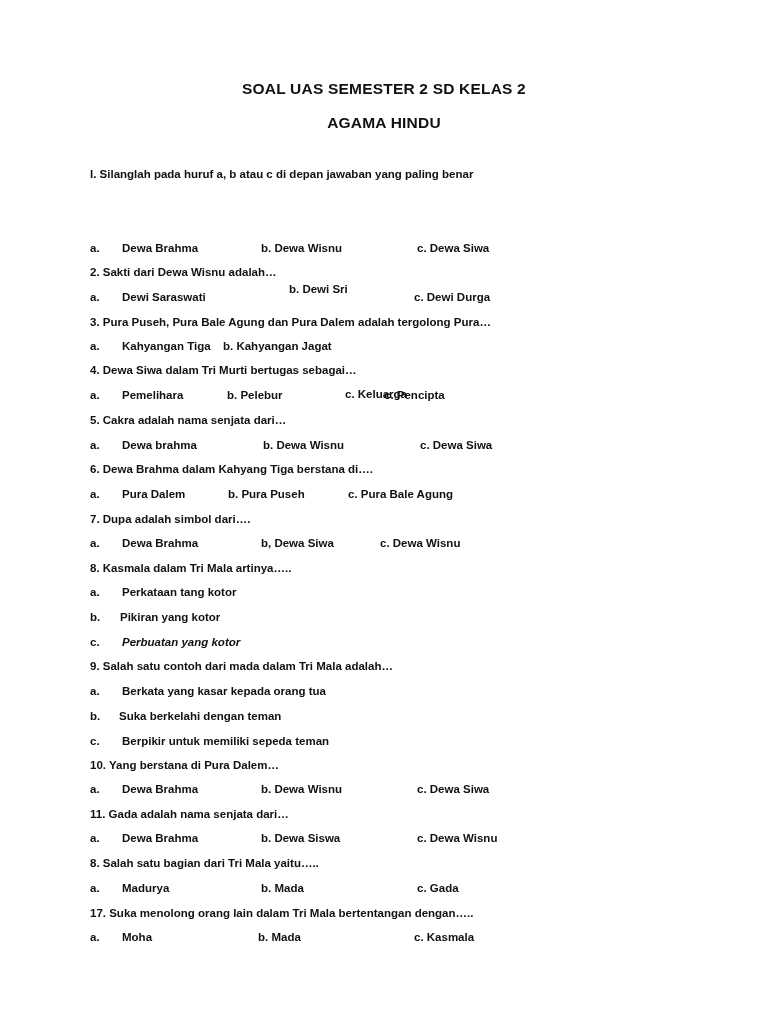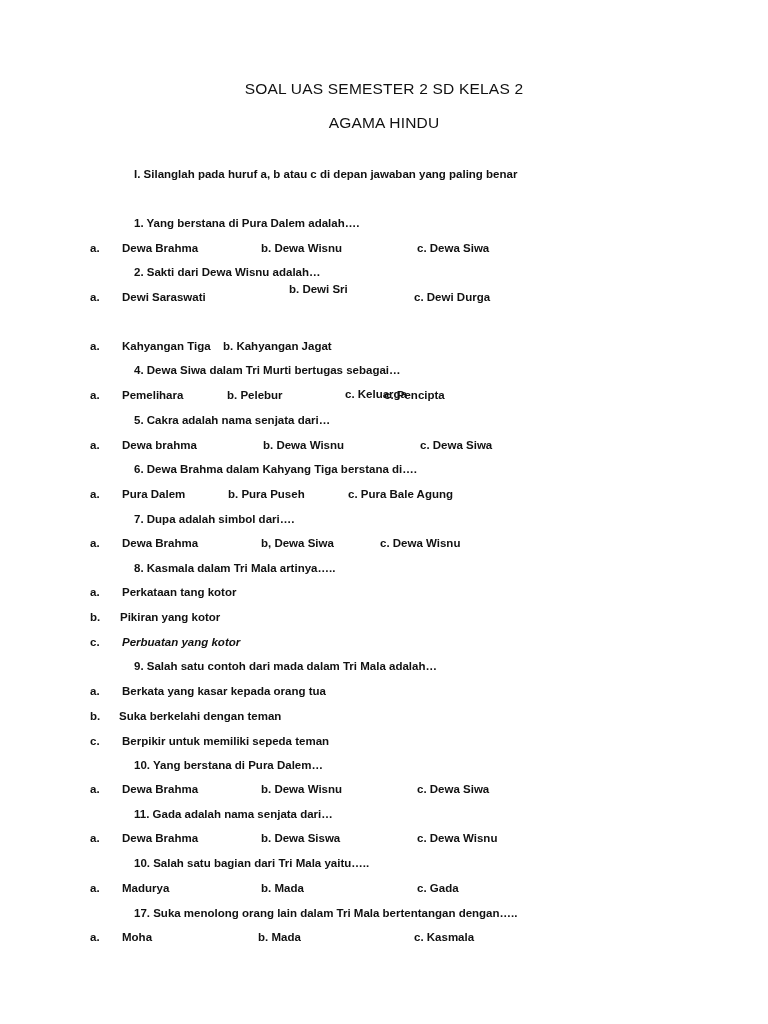--- a/index.html
+++ b/index.html
@@ -1,44 +1,44 @@
 <!DOCTYPE html>
 <html><head>
   <meta charset="utf-8">
   <style>
     html, body { margin: 0; padding: 0; background: #ffffff; }
     body { width: 768px; height: 1024px; position: relative; overflow: hidden;
            font-family: "Liberation Sans", "DejaVu Sans", sans-serif; color: #111111; }
     .page { position: absolute; left: 0; top: 0; width: 768px; height: 1024px; background: #ffffff; }
-    .title { position: absolute; left: 0; width: 768px; text-align: center; font-weight: normal;
+    .title { position: absolute; left: 0; width: 768px; text-align: center; font-weight: bold;
              font-size: 15.5px; letter-spacing: 0.2px; }
     .line { position: absolute; left: 90px; font-size: 11.5px; font-weight: bold; white-space: nowrap;
-            line-height: 14px; margin-left: 44px; }
+            line-height: 14px; }
     .opt { position: absolute; font-size: 11.5px; font-weight: bold; white-space: nowrap; line-height: 14px; }
   </style>
 </head>
 <body>
 
 <div class="page">
   <div class="title" style="top:80px;">SOAL UAS SEMESTER 2 SD KELAS 2</div>
   <div class="title" style="top:114px;">AGAMA HINDU</div>
   <div class="line" style="top:167px;">I. Silanglah pada huruf a, b atau c di depan jawaban yang paling benar</div>
 
-  <div class="line" style="top:216px;">1.  Yang berstana di Pura Dalem adalah….</div>
   <div class="opt" style="top:241px;left:90px;">a.</div>
   <div class="opt" style="top:241px;left:122px;">Dewa Brahma</div>
   <div class="opt" style="top:241px;left:261px;">b.  Dewa Wisnu</div>
   <div class="opt" style="top:241px;left:417px;">c.  Dewa Siwa</div>
 
   <div class="line" style="top:265px;">2. Sakti dari Dewa Wisnu adalah…</div>
   <div class="opt" style="top:290px;left:90px;">a.</div>
   <div class="opt" style="top:290px;left:122px;">Dewi Saraswati</div>
   <div class="opt" style="top:282px;left:261px;padding-left:28px;">b.  Dewi Sri</div>
   <div class="opt" style="top:290px;left:414px;">c.  Dewi Durga</div>
 
+  <div class="line" style="top:315px;">3. Pura Puseh, Pura Bale Agung  dan Pura Dalem adalah tergolong Pura…</div>
   <div class="opt" style="top:339px;left:90px;">a.</div>
   <div class="opt" style="top:339px;left:122px;">Kahyangan Tiga</div>
   <div class="opt" style="top:339px;left:223px;">b. Kahyangan Jagat</div>
   <div class="opt" style="top:339px;left:345px;margin-top:48px;">c. Keluarga</div>
 
   <div class="line" style="top:363px;">4. Dewa Siwa dalam Tri Murti bertugas sebagai…</div>
   <div class="opt" style="top:388px;left:90px;">a.</div>
   <div class="opt" style="top:388px;left:122px;">Pemelihara</div>
   <div class="opt" style="top:388px;left:227px;">b.  Pelebur</div>
   <div class="opt" style="top:388px;left:384px;">c.  Pencipta</div>
@@ -82,21 +82,21 @@
   <div class="opt" style="top:782px;left:122px;">Dewa Brahma</div>
   <div class="opt" style="top:782px;left:261px;">b.  Dewa Wisnu</div>
   <div class="opt" style="top:782px;left:417px;">c. Dewa Siwa</div>
 
   <div class="line" style="top:807px;">11.  Gada adalah nama senjata dari…</div>
   <div class="opt" style="top:831px;left:90px;">a.</div>
   <div class="opt" style="top:831px;left:122px;">Dewa Brahma</div>
   <div class="opt" style="top:831px;left:261px;">b. Dewa Siswa</div>
   <div class="opt" style="top:831px;left:417px;">c. Dewa Wisnu</div>
 
-  <div class="line" style="top:856px;">10.  Salah satu bagian dari Tri Mala yaitu…..</div>
+  <div class="line" style="top:856px;">8.  Salah satu bagian dari Tri Mala yaitu…..</div>
   <div class="opt" style="top:881px;left:90px;">a.</div>
   <div class="opt" style="top:881px;left:122px;">Madurya</div>
   <div class="opt" style="top:881px;left:261px;">b.  Mada</div>
   <div class="opt" style="top:881px;left:417px;">c. Gada</div>
 
   <div class="line" style="top:906px;">17.  Suka menolong orang lain dalam Tri Mala bertentangan dengan…..</div>
   <div class="opt" style="top:930px;left:90px;">a.</div>
   <div class="opt" style="top:930px;left:122px;">Moha</div>
   <div class="opt" style="top:930px;left:258px;">b. Mada</div>
   <div class="opt" style="top:930px;left:414px;">c. Kasmala</div>

